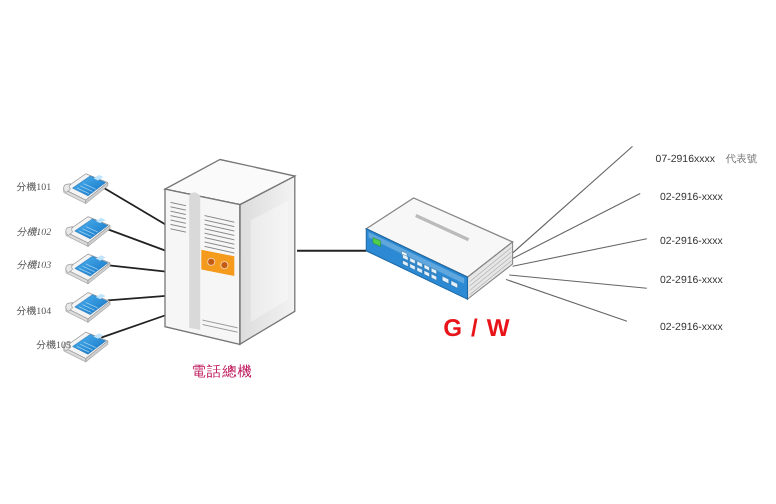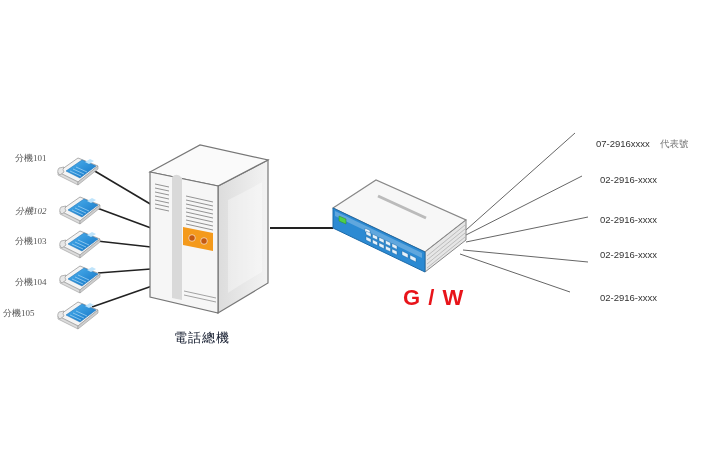--- a/index.html
+++ b/index.html
@@ -1,19 +1,19 @@
 <!DOCTYPE html>
 <html><head>
 <meta charset="utf-8">
 <style>
   html, body { margin: 0; padding: 0; background: #ffffff; }
   body { width: 705px; height: 458px; position: relative; overflow: hidden; font-family: "Liberation Sans", sans-serif; }
   #diagram { position: absolute; left: 0; top: 0; width: 705px; height: 458px; }
   .ext-label { position: absolute; font-family: "Liberation Serif", serif; font-size: 9px; color: #555555; white-space: nowrap; }
-  .pbx-label { position: absolute; font-size: 13px; color: #0f172a; letter-spacing: 1px; white-space: nowrap; }
+  .pbx-label { position: absolute; font-size: 13px; color: #be185d; letter-spacing: 1px; white-space: nowrap; }
   .gw-label { position: absolute; font-size: 22px; font-weight: bold; color: #e8141a; white-space: nowrap; letter-spacing: 1px; margin-left: 40px; }
   .num-label { position: absolute; font-size: 9.5px; color: #333333; white-space: nowrap; }
   .num-extra { color: #777777; font-family: Liberation Sans, sans-serif; margin-left: 10px; }
 </style>
 </head>
 <body>
 
 <svg id="diagram" viewBox="0 0 705 458" xmlns="http://www.w3.org/2000/svg">
   <defs>
     <linearGradient id="pbxSide" x1="0" y1="0" x2="1" y2="0">
@@ -185,25 +185,25 @@
         <polygon points="372.5,239.6 377.5,242 377.5,245.6 372.5,243.2" fill="#e6f2fb" stroke="#155a94" stroke-width="0.4"></polygon>
         <polygon points="379,242.7 384,245.1 384,248.7 379,246.29999999999998" fill="#e6f2fb" stroke="#155a94" stroke-width="0.4"></polygon>
         <polygon points="385.5,245.8 390.5,248.20000000000002 390.5,251.8 385.5,249.4" fill="#e6f2fb" stroke="#155a94" stroke-width="0.4"></polygon>
         <polygon points="392,248.9 397,251.3 397,254.9 392,252.5" fill="#e6f2fb" stroke="#155a94" stroke-width="0.4"></polygon>
         <polygon points="402,251 408,253.9 408,258 402,255.1" fill="#e6f2fb" stroke="#155a94" stroke-width="0.4"></polygon>
         <polygon points="410,255 416,257.9 416,262 410,259.1" fill="#e6f2fb" stroke="#155a94" stroke-width="0.4"></polygon>
       </g>
   </g>
 </svg>
 
-<div class="ext-label" style="left:15px; top:152px;">分機101</div>
+<div class="ext-label" style="left:15px; top:164px;">分機101</div>
 <div class="ext-label" style="left:15px; top:205px;font-style:italic;">分機102</div>
-<div class="ext-label" style="left:15px; top:235px;">分機103</div>
+<div class="ext-label" style="left:15px; top:235px;font-style:italic;">分機103</div>
 <div class="ext-label" style="left:15px; top:276px;">分機104</div>
-<div class="ext-label" style="left:3px; top:307px;text-align:center;">分機105</div>
+<div class="ext-label" style="left:33px; top:307px;text-align:center;">分機105</div>
 
 <div class="pbx-label" style="left:174px; top:329px;">電話總機</div>
 
 <div class="gw-label" style="left:363px; top:285px;">G / W</div>
 
 <div class="num-label" style="left:596px; top:138px;">
   <span>07-2916xxxx</span><span class="num-extra">代表號</span>
 </div>
 <div class="num-label" style="left:600px; top:174px;">
   <span>02-2916-xxxx</span>

